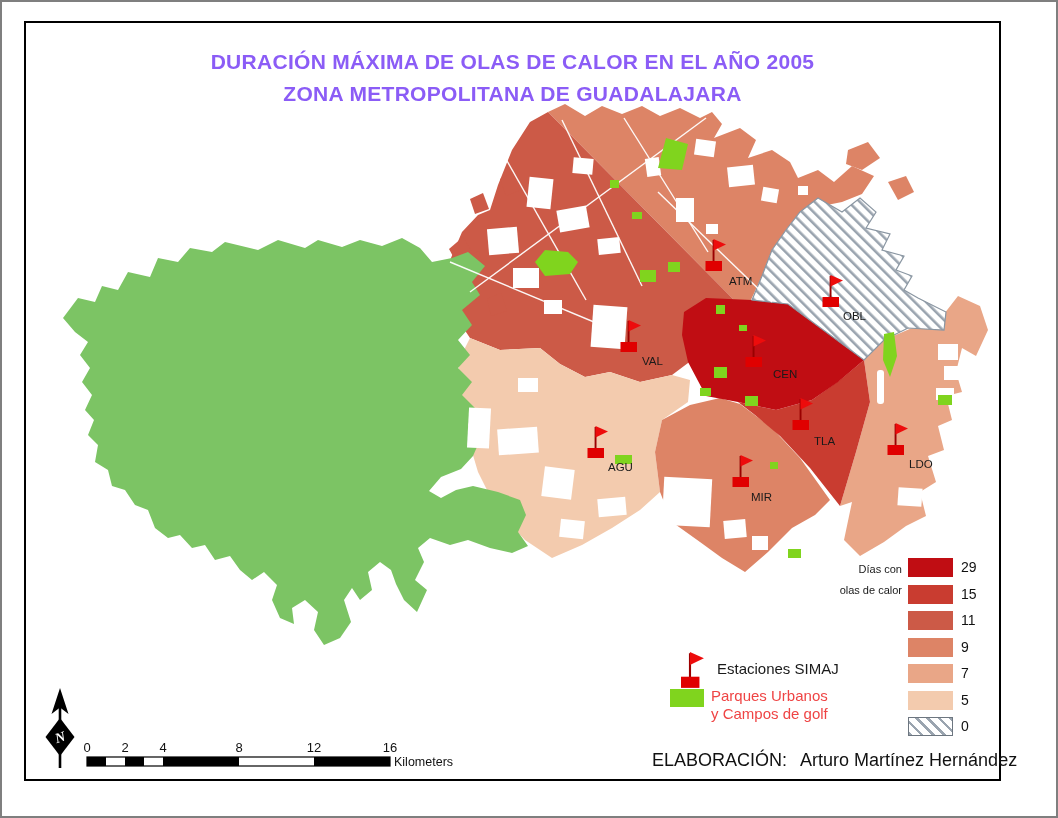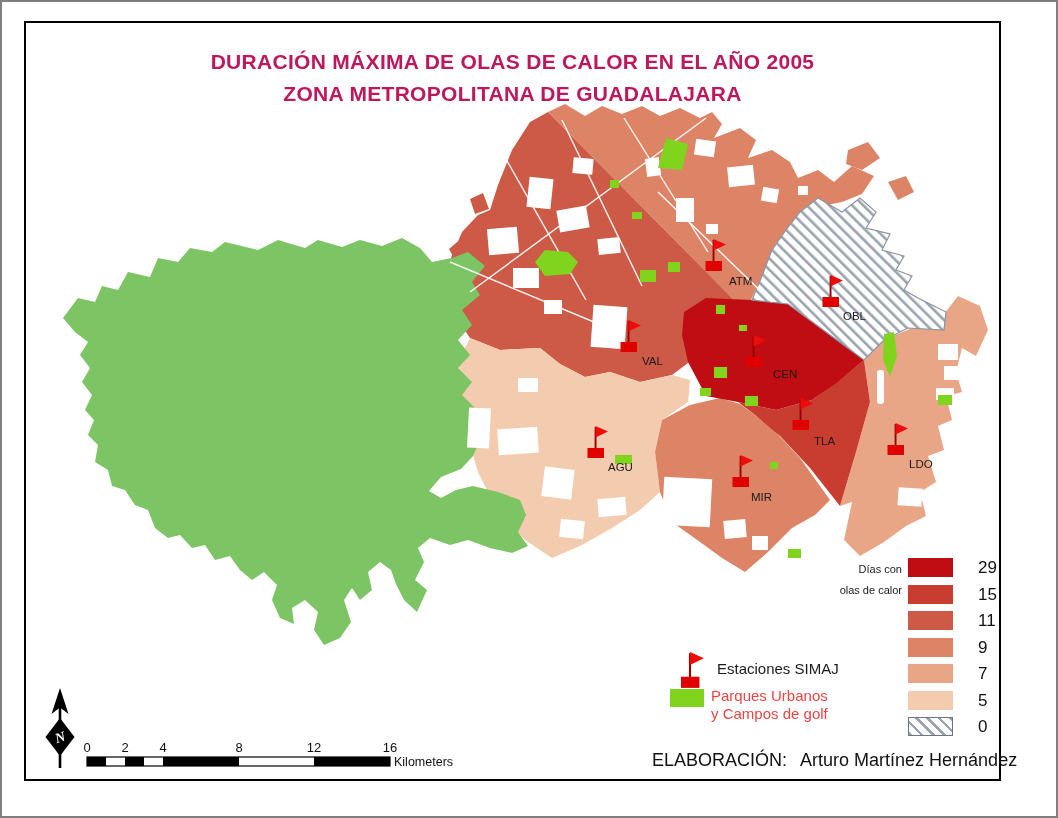--- a/index.html
+++ b/index.html
@@ -2,32 +2,32 @@
 <html><head>
 <meta charset="utf-8">
 <style>
   html,body{margin:0;padding:0;background:#e8e8e8;}
   .stage{position:relative;width:1058px;height:818px;background:#ffffff;overflow:hidden;
          font-family:"Liberation Sans",sans-serif;}
   .outer-border{position:absolute;inset:0;border:2px solid #7f7f7f;pointer-events:none;z-index:50;}
   .map-svg{position:absolute;left:0;top:0;z-index:1;}
   .ovl{position:absolute;z-index:10;}
   .title{left:30px;top:46px;width:965px;text-align:center;font-size:21px;font-weight:700;
-         color:#be185d;line-height:32px;letter-spacing:.3px;}
+         color:#8b5cf6;line-height:32px;letter-spacing:.3px;}
   .forest-label{left:140px;top:378px;width:290px;text-align:center;font-size:20px;
                 color:#2e7d32;line-height:31px;}
   .st-label{position:absolute;z-index:12;font-size:11.5px;color:#1a1a1a;margin-top:44px;}
   .legend-title{left:800px;top:559px;width:102px;text-align:right;font-size:11px;
                 color:#1a1a1a;line-height:21px;}
   .legend-rows{left:908px;top:558px;}
   .lg-row{display:flex;align-items:center;height:19px;margin-bottom:7.5px;}
   .lg-swatch{width:45px;height:19px;flex:0 0 45px;}
   .lg-hatch{background:repeating-linear-gradient(45deg,#9aa4af 0 2.5px,#ffffff 2.5px 8px);
             border:1px solid #6d7680;box-sizing:border-box;}
-  .lg-val{margin-left:25px;font-size:17px;color:#111;line-height:19px;}
+  .lg-val{margin-left:8px;font-size:14px;color:#111;line-height:19px;}
   .simaj-label{left:717px;top:660px;font-size:15px;color:#1a1a1a;}
   .parks-label{left:711px;top:687px;font-size:15px;color:#ef4444;line-height:18px;}
   .credit{left:652px;top:750px;font-size:18px;color:#111;display:flex;gap:13px;}
 </style>
 </head>
 <body>
 
 <div class="stage">
   <div class="outer-border"></div>
 

